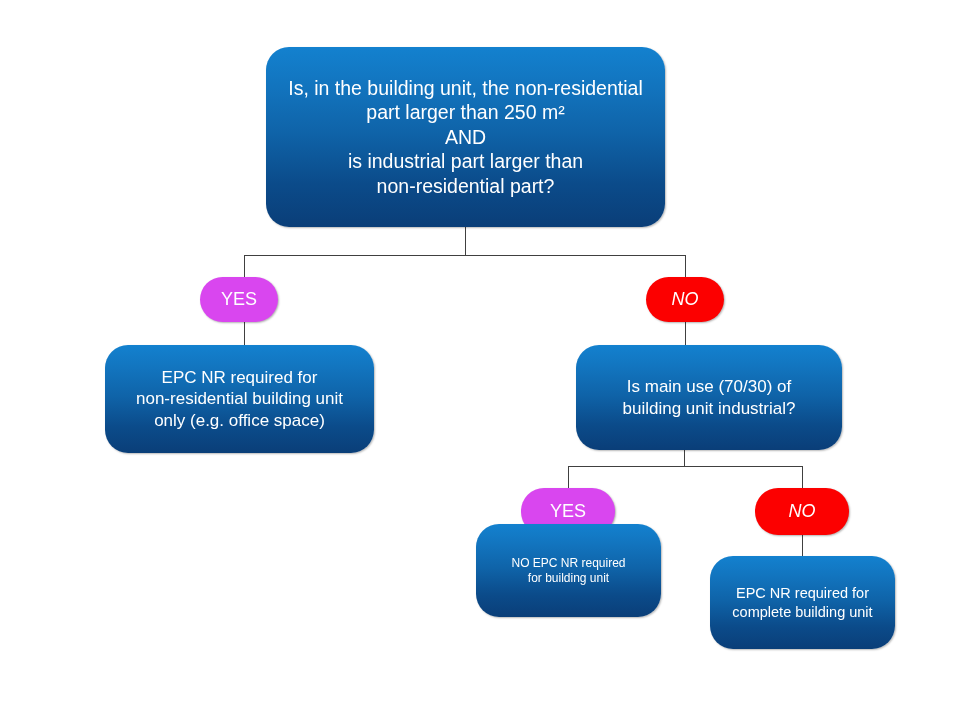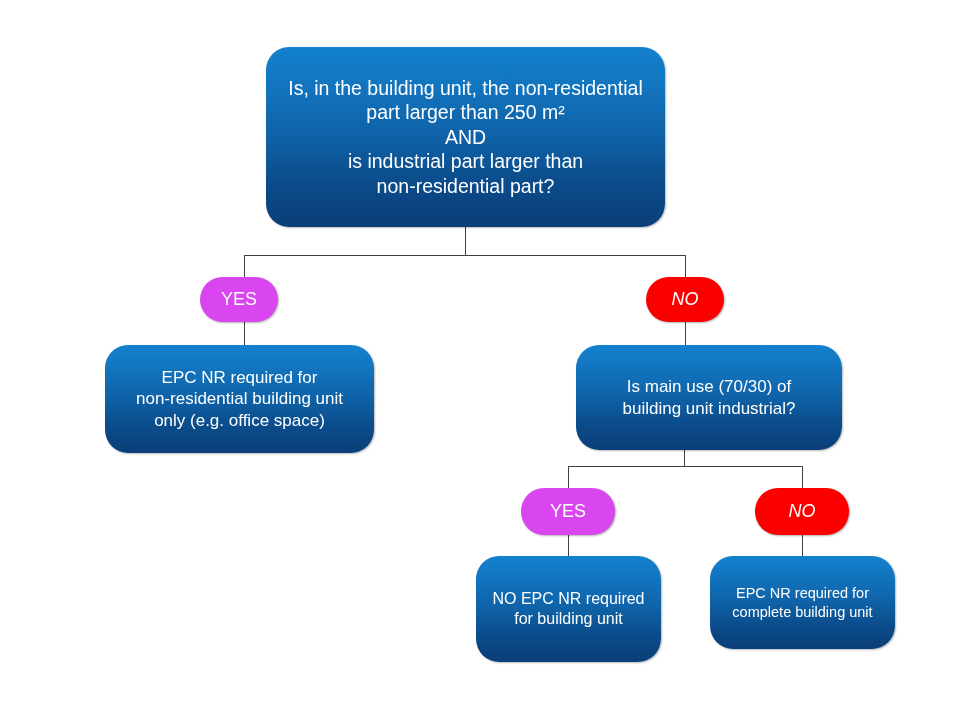--- a/index.html
+++ b/index.html
@@ -83,22 +83,22 @@
   }
   #node-yes2 {
     left: 521px; top: 488px; width: 94px; height: 47px;
     font-size: 18px;
   }
   #node-no2 {
     left: 755px; top: 488px; width: 94px; height: 47px;
     font-size: 18px;
   }
   #node-r2 {
-    left: 476px; top: 556px; width: 185px; height: 106px;
-    font-size: 16px;
+    left: 476px; top: 524px; width: 185px; height: 93px;
+    font-size: 12px;
   }
   #node-r3 {
     left: 710px; top: 556px; width: 185px; height: 93px;
     font-size: 14.5px;
   }
 
   
   .conn {
     position: absolute;
     background: #404040;

